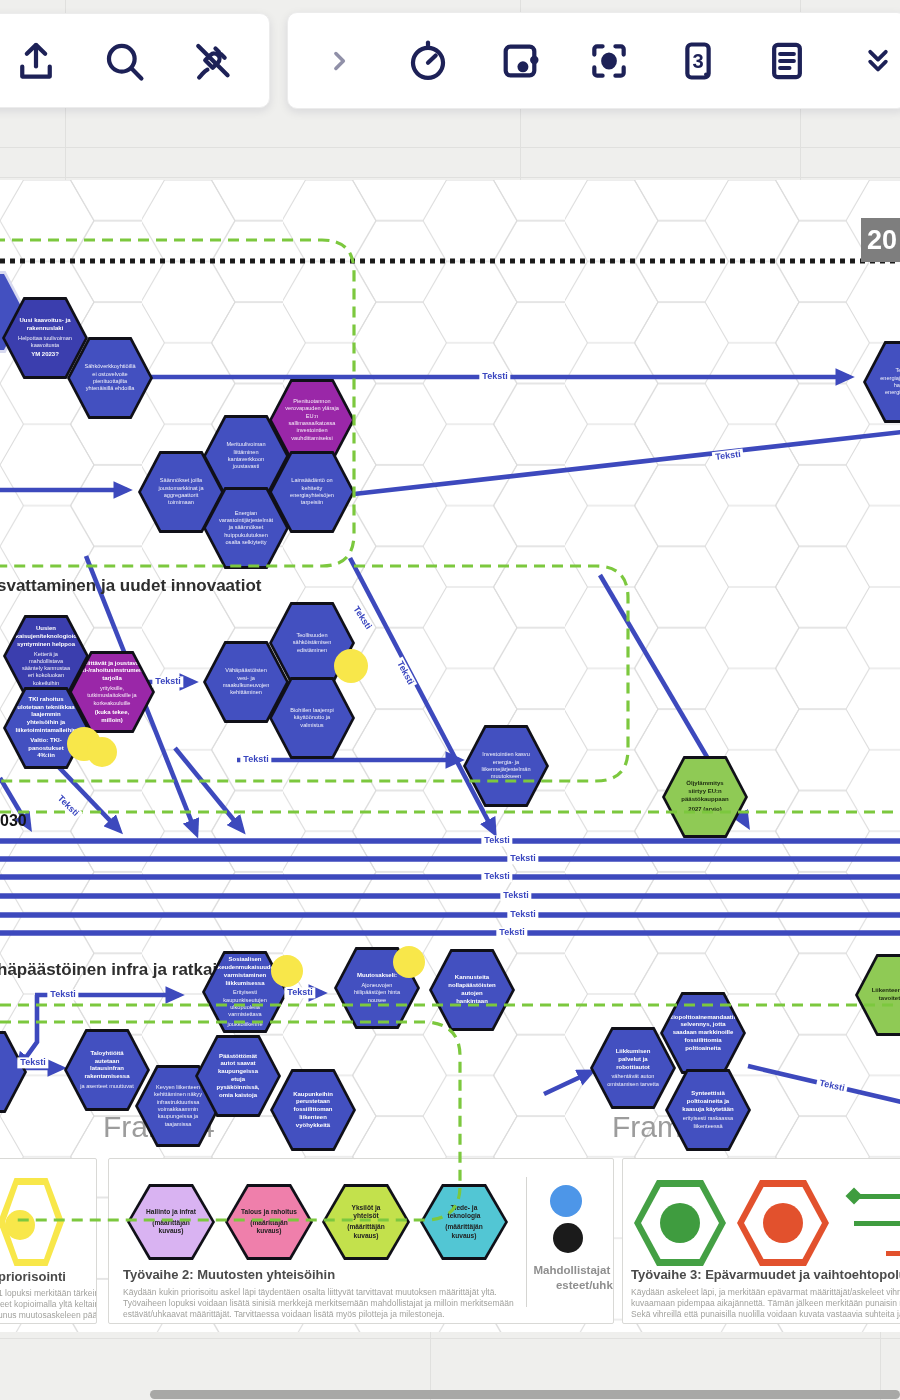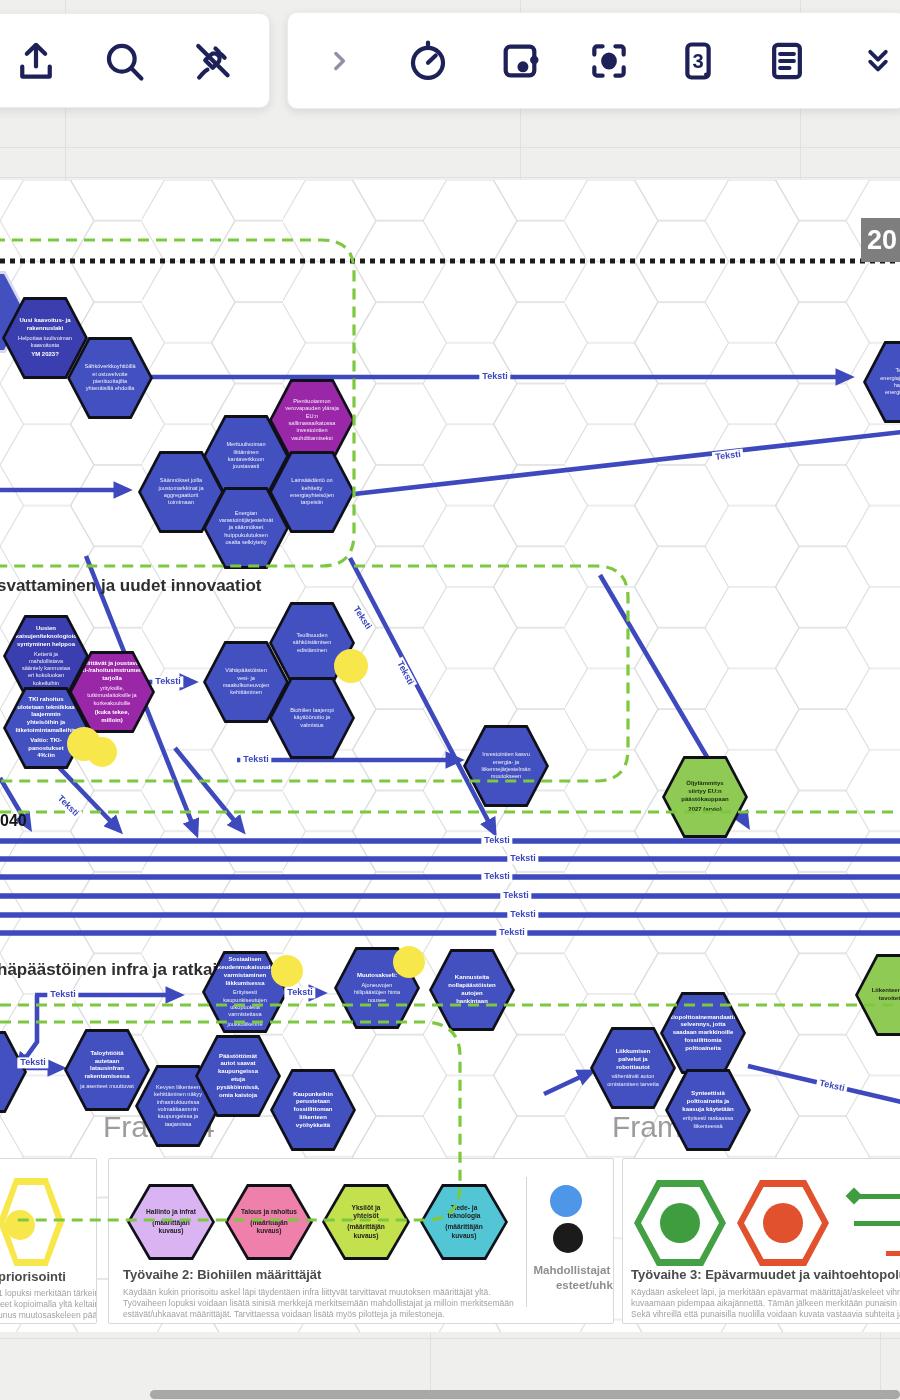--- a/index.html
+++ b/index.html
@@ -263,21 +263,21 @@
 
   <svg class="layer" id="svg-over">
       <path d="M-60,240 L322,240 Q354,240 354,272 L354,534 Q354,566 322,566 L-60,566" stroke="#7cc83e" fill="none" stroke-width="3.2" stroke-dasharray="11 7"></path>
       <path d="M354,566 L596,566 Q628,566 628,598 L628,749 Q628,781 596,781 L-20,781" stroke="#7cc83e" fill="none" stroke-width="3.2" stroke-dasharray="11 7"></path>
       <path d="M0,812 L900,812" stroke="#7cc83e" fill="none" stroke-width="3.2" stroke-dasharray="11 7"></path>
       <path d="M0,1005 L900,1005" stroke="#7cc83e" fill="none" stroke-width="3.2" stroke-dasharray="11 7"></path>
     </svg>
 
   <div class="abs" id="decor" style="left:0;top:0;width:900px;height:1400px">
     <div id="yearBadge">20</div>
-    <div class="y030">040</div>
+    <div class="y030">030</div>
   <div class="dot" style="left: 334px; top: 649px; width: 34px; height: 34px;"></div>
       <div class="dot" style="left: 67px; top: 727px; width: 34px; height: 34px;"></div>
       <div class="dot" style="left: 87px; top: 737px; width: 30px; height: 30px;"></div>
       <div class="dot" style="left: 271px; top: 955px; width: 32px; height: 32px;"></div>
       <div class="dot" style="left: 393px; top: 946px; width: 32px; height: 32px;"></div>
       <div class="tk" style="left: 495px; top: 377px;">Teksti</div>
       <div class="tk" style="left: 728px; top: 456px; transform: translate(-50%, -50%) rotate(-7deg);">Teksti</div>
       <div class="tk" style="left: 362px; top: 618px; transform: translate(-50%, -50%) rotate(56deg);">Teksti</div>
       <div class="tk" style="left: 405px; top: 673px; transform: translate(-50%, -50%) rotate(62deg);">Teksti</div>
       <div class="tk" style="left: 68px; top: 806px; transform: translate(-50%, -50%) rotate(45deg);">Teksti</div>
@@ -304,22 +304,22 @@
     <div class="bodyln" style="left:42px;top:129px">1 lopuksi merkitään tärkeimmät</div>
     <div class="bodyln" style="left:42px;top:140px">leet kopioimalla yltä keltainen</div>
     <div class="bodyln" style="left:42px;top:151px">unus muutosaskeleen päälle.</div>
   </div>
 
   <div class="card" id="p2hex" style="left:108px;top:1158px;width:504px;height:164px">
     <div class="abs" style="left:417px;top:18px;width:1px;height:130px;background:#d5d5d2"></div>
     <div class="abs" style="left:441px;top:26px;width:32px;height:32px;border-radius:50%;background:#4d96e8"></div>
     <div class="abs" style="left:444px;top:64px;width:30px;height:30px;border-radius:50%;background:#1b1b1b"></div>
     <div class="enablers" style="left:399px;top:104px;width:115px">Mahdollistajat ja esteet/uhkat</div>
-    <div class="title" style="left:14px;top:108px">Työvaihe 2: Biohiilen määrittäjät</div>
-    <div class="bodyln" style="left:14px;top:128px">Käydään kukin priorisoitu askel läpi täydentäen infra liittyvät tarvittavat muutoksen määrittäjät yltä.</div>
+    <div class="title" style="left:14px;top:108px">Työvaihe 2: Muutosten yhteisöihin</div>
+    <div class="bodyln" style="left:14px;top:128px">Käydään kukin priorisoitu askel läpi täydentäen osalta liittyvät tarvittavat muutoksen määrittäjät yltä.</div>
     <div class="bodyln" style="left:14px;top:139px">Työvaiheen lopuksi voidaan lisätä sinisiä merkkejä merkitsemään mahdollistajat ja milloin merkitsemään</div>
     <div class="bodyln" style="left:14px;top:150px">estävät/uhkaavat määrittäjät. Tarvittaessa voidaan lisätä myös pilotteja ja milestoneja.</div>
   <div class="hexO" style="left: 18px; top: 25px; width: 88px; height: 76px; background: rgb(16, 16, 24);">
         <div class="hexI lgx" style="background: rgb(217, 179, 242);">
           <div class="hx-t">Hallinto ja infrat</div>
           <div class="hx-t">(määrittäjän kuvaus)</div>
         </div>
       </div>
       <div class="hexO" style="left: 116px; top: 25px; width: 88px; height: 76px; background: rgb(16, 16, 24);">
         <div class="hexI lgx" style="background: rgb(239, 127, 171);">

